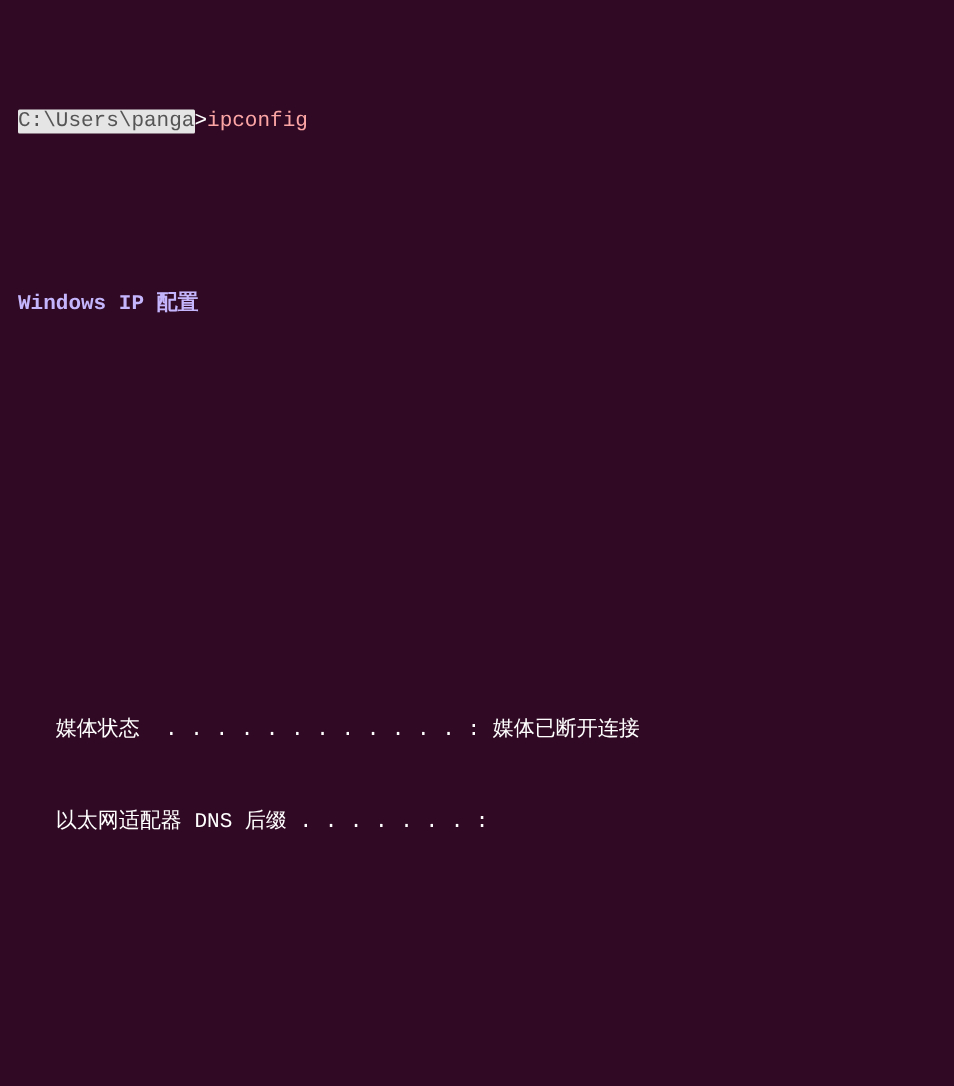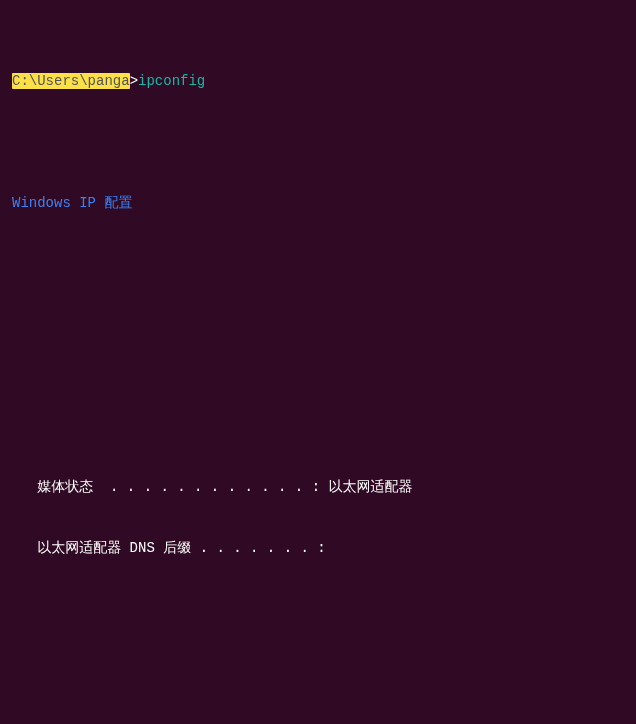--- a/index.html
+++ b/index.html
@@ -9,45 +9,45 @@
     color: #ffffff;
     font-family: "Consolas", "Courier New", monospace;
     font-size: 14px;
     line-height: 1.45;
     width: 636px;
   }
   .terminal {
     padding: 10px 12px 14px 12px;
     white-space: pre;
   }
-  .cmd { color: #14b8a6; }
-  .section-title { color: #3b82f6; font-weight: normal; }
+  .cmd { color: #fca5a5; }
+  .section-title { color: #c4b5fd; font-weight: bold; }
   .line { display: block; }
   .label { display: inline; font-family: Liberation Mono, monospace; }
   .value { display: inline; }
   .redacted {
-    background: #fde047;
+    background: #e5e5e5;
     color: #555;
     border-radius: 1px;
   }
 </style>
 </head>
 <body>
 
 <div class="terminal">
 
   <span class="line"><span class="redacted">C:\Users\panga</span><span>&gt;</span><span class="cmd">ipconfig</span></span>
   <span class="line"> </span>
   <span class="line section-title">Windows IP 配置</span>
   <span class="line"> </span>
   <span class="line"> </span>
 
   
   <span class="line"> </span>
-  <span class="line">   <span class="label">媒体状态  . . . . . . . . . . . . :</span><span class="value"> 以太网适配器</span></span>
+  <span class="line">   <span class="label">媒体状态  . . . . . . . . . . . . :</span><span class="value"> 媒体已断开连接</span></span>
   <span class="line">   <span class="label">以太网适配器 DNS 后缀 . . . . . . . :</span><span class="value"></span></span>
   <span class="line"> </span>
 
   
   
   
   
   
   
 

